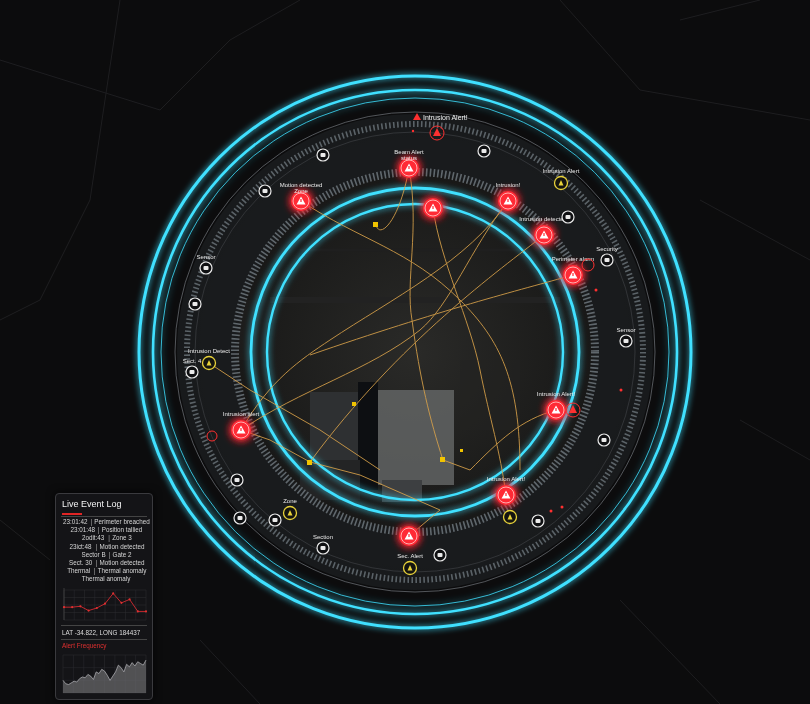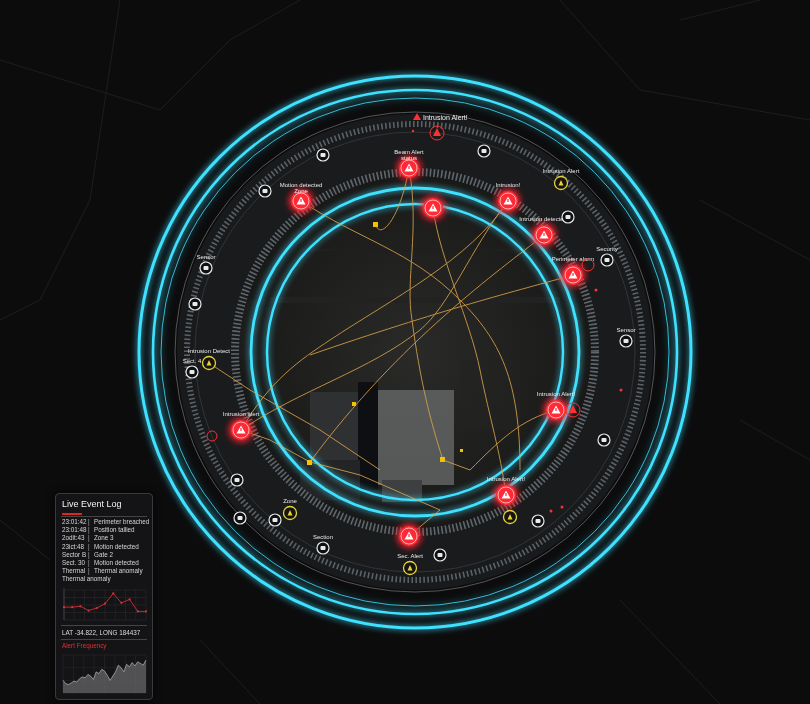--- a/index.html
+++ b/index.html
@@ -1,20 +1,20 @@
 <!DOCTYPE html>
 <html><head>
 <meta charset="utf-8">
 <style>
   html,body{margin:0;padding:0;}
   body{width:810px;height:704px;background:#0c0c0d;overflow:hidden;position:relative;font-family:"Liberation Sans",sans-serif;color:#ddd;}
   #stage{position:absolute;left:0;top:0;width:810px;height:704px;}
   .lbl{font-size:6px;fill:#e8e8e8;font-family:"Liberation Sans",sans-serif;}
   .lbl-big{font-size:7px;fill:#f0f0f0;font-family:"Liberation Sans",sans-serif;}
-  #log{position:absolute;left:55px;top:493px;width:96px;height:205px;background:rgba(22,22,24,0.92);border:1px solid #3a3a3e;border-radius:4px;box-shadow:0 0 8px rgba(0,0,0,.8);padding:0;}
+  #log{position:absolute;left:55px;top:493px;width:96px;height:205px;background:rgba(22,22,24,0.92);border:1px solid #3a3a3e;border-radius:4px;box-shadow:0 0 8px rgba(0,0,0,.8);padding:0;text-align:center;}
   #log .title{position:absolute;left:6px;top:5px;font-size:9px;color:#f2f2f2;}
   #log .redbar{position:absolute;left:6px;top:19px;width:20px;height:2px;background:#e02424;}
   #log .sep{position:absolute;left:5px;right:5px;height:1px;background:#444;}
   #log .rows{position:absolute;left:6px;top:24px;width:88px;}
   #log .row{font-size:6.3px;line-height:8.2px;color:#d6d6d6;white-space:nowrap;}
   #log .row .t{display:inline-block;width:26px;}
   #log .row .p{display:inline-block;width:6px;color:#aaa;}
   #log .coords{position:absolute;left:6px;top:135px;font-size:6.3px;color:#ddd;}
   #log .freq{position:absolute;left:6px;top:148px;font-size:6.3px;color:#e03030;}
   #log svg{position:absolute;}

